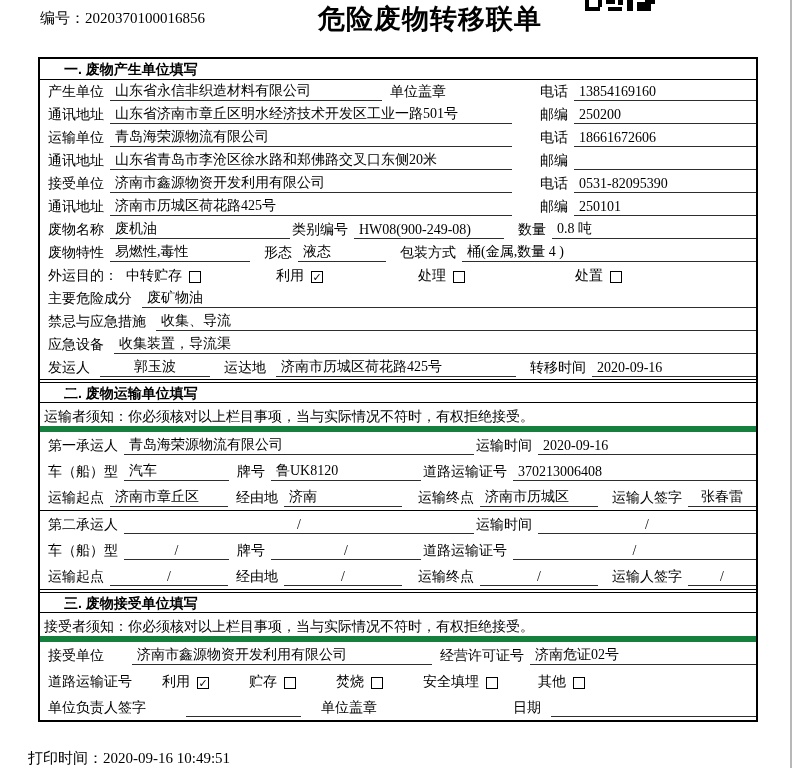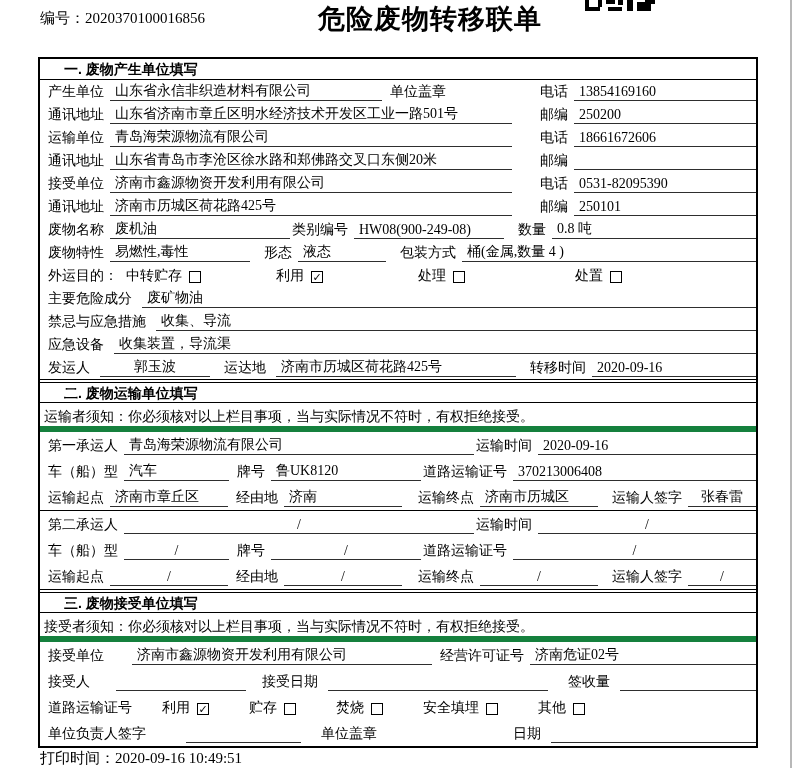--- a/index.html
+++ b/index.html
@@ -38,21 +38,21 @@
   .uc { text-align:center; }
   .sp { flex:1; }
   .uf { flex:1; }
   .c1-block { border-bottom:1px solid #000; }
   .opt { display:inline-flex; align-items:flex-end; }
   .box {
     display:inline-flex; align-items:center; justify-content:center;
     width:12px; height:12px; border:1px solid #000; font-size:11px; line-height:11px;
     margin-left:7px; margin-bottom:2px; font-family:"DejaVu Sans",sans-serif;
   }
-  .print-time { position:absolute; left:40px; top:749px; font-size:15px; white-space:nowrap; }
+  .print-time { position:absolute; left:28px; top:749px; font-size:15px; white-space:nowrap; }
   
   .w110{width:110px}.w105{width:105px}.w115{width:115px}.w118{width:118px}
   .w130{width:130px}.w140{width:140px}.w150{width:150px}.w180{width:180px}.w182{width:182px}
   .w205{width:205px}.w220{width:220px}.w240{width:240px}.w272{width:272px}
   .w300{width:300px}.w350{width:350px}.w402{width:402px}.w88{width:88px}.ml8{margin-left:8px}.ml10{margin-left:2px}.ml12{margin-left:14px}
   .ml14{margin-left:14px}.ml16{margin-left:16px}.ml20{margin-left:20px}
   .ml26{margin-left:26px}.ml30{margin-left:30px}.ml40{margin-left:40px}.ml75{margin-left:75px}
   .ml95{margin-left:95px}.ml110{margin-left:110px}.mr6{margin-right:6px}.mr10{margin-right:10px}
   .mr28{margin-right:28px}
 </style>
@@ -255,28 +255,20 @@
     <div class="sec-title bt">三. 废物接受单位填写</div>
     <div class="notice">接受者须知：你必须核对以上栏目事项，当与实际情况不符时，有权拒绝接受。</div>
 
     <div class="row h26">
       <span class="lbl mr28">接受单位</span>
       <span class="u w300">济南市鑫源物资开发利用有限公司</span>
       <span class="lbl ml8 mr6">经营许可证号</span>
       <span class="u uf">济南危证02号</span>
     </div>
 
-    <div class="row h26">
-      <span class="lbl">接受人</span>
-      <span class="u w130 ml26"></span>
-      <span class="lbl ml16 mr10">接受日期</span>
-      <span class="u w220"></span>
-      <span class="lbl ml20 mr10">签收量</span>
-      <span class="u uf"></span>
-    </div>
 
     <div class="row h26">
       <span class="lbl">道路运输证号</span>
       <span class="opt ml30">
         <span class="lbl">利用</span>
         <span class="box">✓</span>
       </span>
       <span class="opt ml40">
         <span class="lbl">贮存</span>
         <span class="box"></span>

